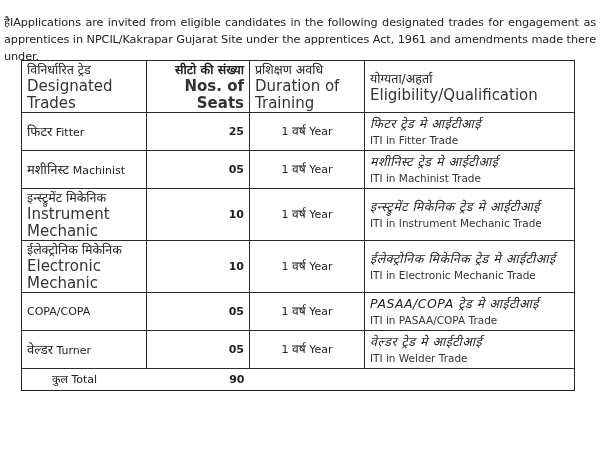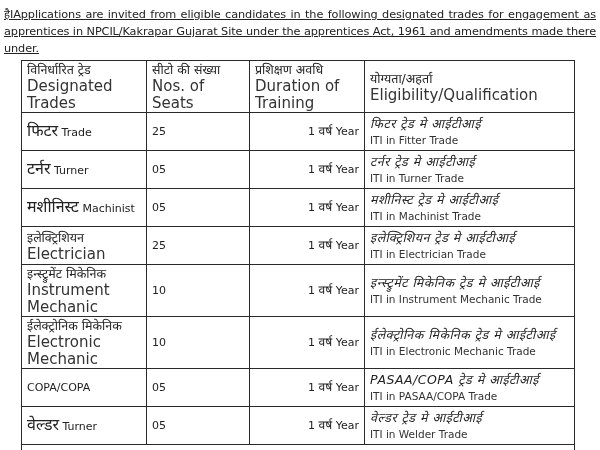--- a/index.html
+++ b/index.html
@@ -1,34 +1,34 @@
 <!DOCTYPE html>
 <html><head>
 <meta charset="utf-8">
 <style>
   html, body { margin:0; padding:0; background:#ffffff; }
   body { width:600px; height:450px; overflow:hidden; position:relative;
          font-family:"DejaVu Sans", "Liberation Sans", sans-serif; color:#222; }
-  .intro { position:absolute; left:4px; top:6px; width:592px; font-size:11.3px; line-height:17px;
-           text-align:justify; letter-spacing:-0.1px;text-decoration:underline; }
+  .intro { position:absolute; left:4px; top:14px; width:592px; font-size:11.3px; line-height:17px;
+           text-align:justify; letter-spacing:-0.1px; }
   .intro .l1 { text-align-last:justify; }
   table { position:absolute; left:21px; top:60px; border-collapse:collapse; width:553px; table-layout:fixed; }
   td { border:1.2px solid #2a2a2a; padding:0 5px; font-size:11px; vertical-align:middle; line-height:17px; }
   col.c1 { width:125px; } col.c2 { width:103px; } col.c3 { width:115px; } col.c4 { width:210px; }
   tr.hdr td { height:38px; }
   tr.row td { height:37px; }
   tr.total td { height:21px; border-bottom:1.5px solid #222; }
   .hi { font-size:12.5px; display:block; }
   .en { font-size:15px; display:block; color:#333; }
-  .center { text-align:left; }
+  .center { text-align:right;font-weight:bold; }
   .qual .hi { font-size:12.5px; letter-spacing:0.5px;font-style:italic; }
   .qual .en { font-size:10.5px; }
-  .dur { text-align:right; font-size:11px; }
+  .dur { text-align:center; font-size:11px; }
   .dur .hi-inline { font-size:12px; }
-  .trade-inline .hi-inline { font-size:16px; }
+  .trade-inline .hi-inline { font-size:13px; }
   td.nobr-right { border-right:none; }
   td.nobr-left { border-left:none; }
 </style>
 </head>
 <body>
 
 <div class="intro">
   <div class="l1">हैIApplications are invited from eligible candidates in the following designated trades for engagement as</div>
   <div>apprentices in NPCIL/Kakrapar Gujarat Site under the apprentices Act, 1961 and amendments made there under.</div>
 </div>
@@ -54,61 +54,40 @@
       <span class="hi">प्रशिक्षण अवधि</span>
       <span class="en">Duration of Training</span>
     </td>
     <td>
       <span class="hi">योग्यता/अहर्ता</span>
       <span class="en">Eligibility/Qualification</span>
     </td>
   </tr>
 
   <tr class="row">
-    <td class="trade-inline"><span class="hi-inline">फिटर</span> <span>Trade</span></td>
+    <td class="trade-inline"><span class="hi-inline">फिटर</span> <span>Fitter</span></td>
     <td class="center">25</td>
     <td class="dur"><span>1</span> <span class="hi-inline">वर्ष</span> <span>Year</span></td>
     <td class="qual">
           <span class="hi">फिटर ट्रेड मे आईटीआई</span>
           <span class="en">ITI in Fitter Trade</span>
         </td>
   </tr>
 
-  <tr class="row">
-    <td class="trade-inline"><span class="hi-inline">टर्नर</span> <span>Turner</span></td>
-    <td class="center">05</td>
-    <td class="dur"><span>1</span> <span class="hi-inline">वर्ष</span> <span>Year</span></td>
-    <td class="qual">
-          <span class="hi">टर्नर ट्रेड मे आईटीआई</span>
-          <span class="en">ITI in Turner Trade</span>
-        </td>
-  </tr>
 
   <tr class="row">
     <td class="trade-inline"><span class="hi-inline">मशीनिस्ट</span> <span>Machinist</span></td>
     <td class="center">05</td>
     <td class="dur"><span>1</span> <span class="hi-inline">वर्ष</span> <span>Year</span></td>
     <td class="qual">
           <span class="hi">मशीनिस्ट ट्रेड मे आईटीआई</span>
           <span class="en">ITI in Machinist Trade</span>
         </td>
   </tr>
 
-  <tr class="row">
-    <td>
-          <span class="hi">इलेक्ट्रिशियन</span>
-          <span class="en">Electrician</span>
-        </td>
-    <td class="center">25</td>
-    <td class="dur"><span>1</span> <span class="hi-inline">वर्ष</span> <span>Year</span></td>
-    <td class="qual">
-          <span class="hi">इलेक्ट्रिशियन ट्रेड मे आईटीआई</span>
-          <span class="en">ITI in Electrician Trade</span>
-        </td>
-  </tr>
 
   <tr class="row">
     <td>
           <span class="hi">इन्स्ट्रुमेंट मिकेनिक</span>
           <span class="en">Instrument Mechanic</span>
         </td>
     <td class="center">10</td>
     <td class="dur"><span>1</span> <span class="hi-inline">वर्ष</span> <span>Year</span></td>
     <td class="qual">
           <span class="hi">इन्स्ट्रुमेंट मिकेनिक ट्रेड मे आईटीआई</span>

